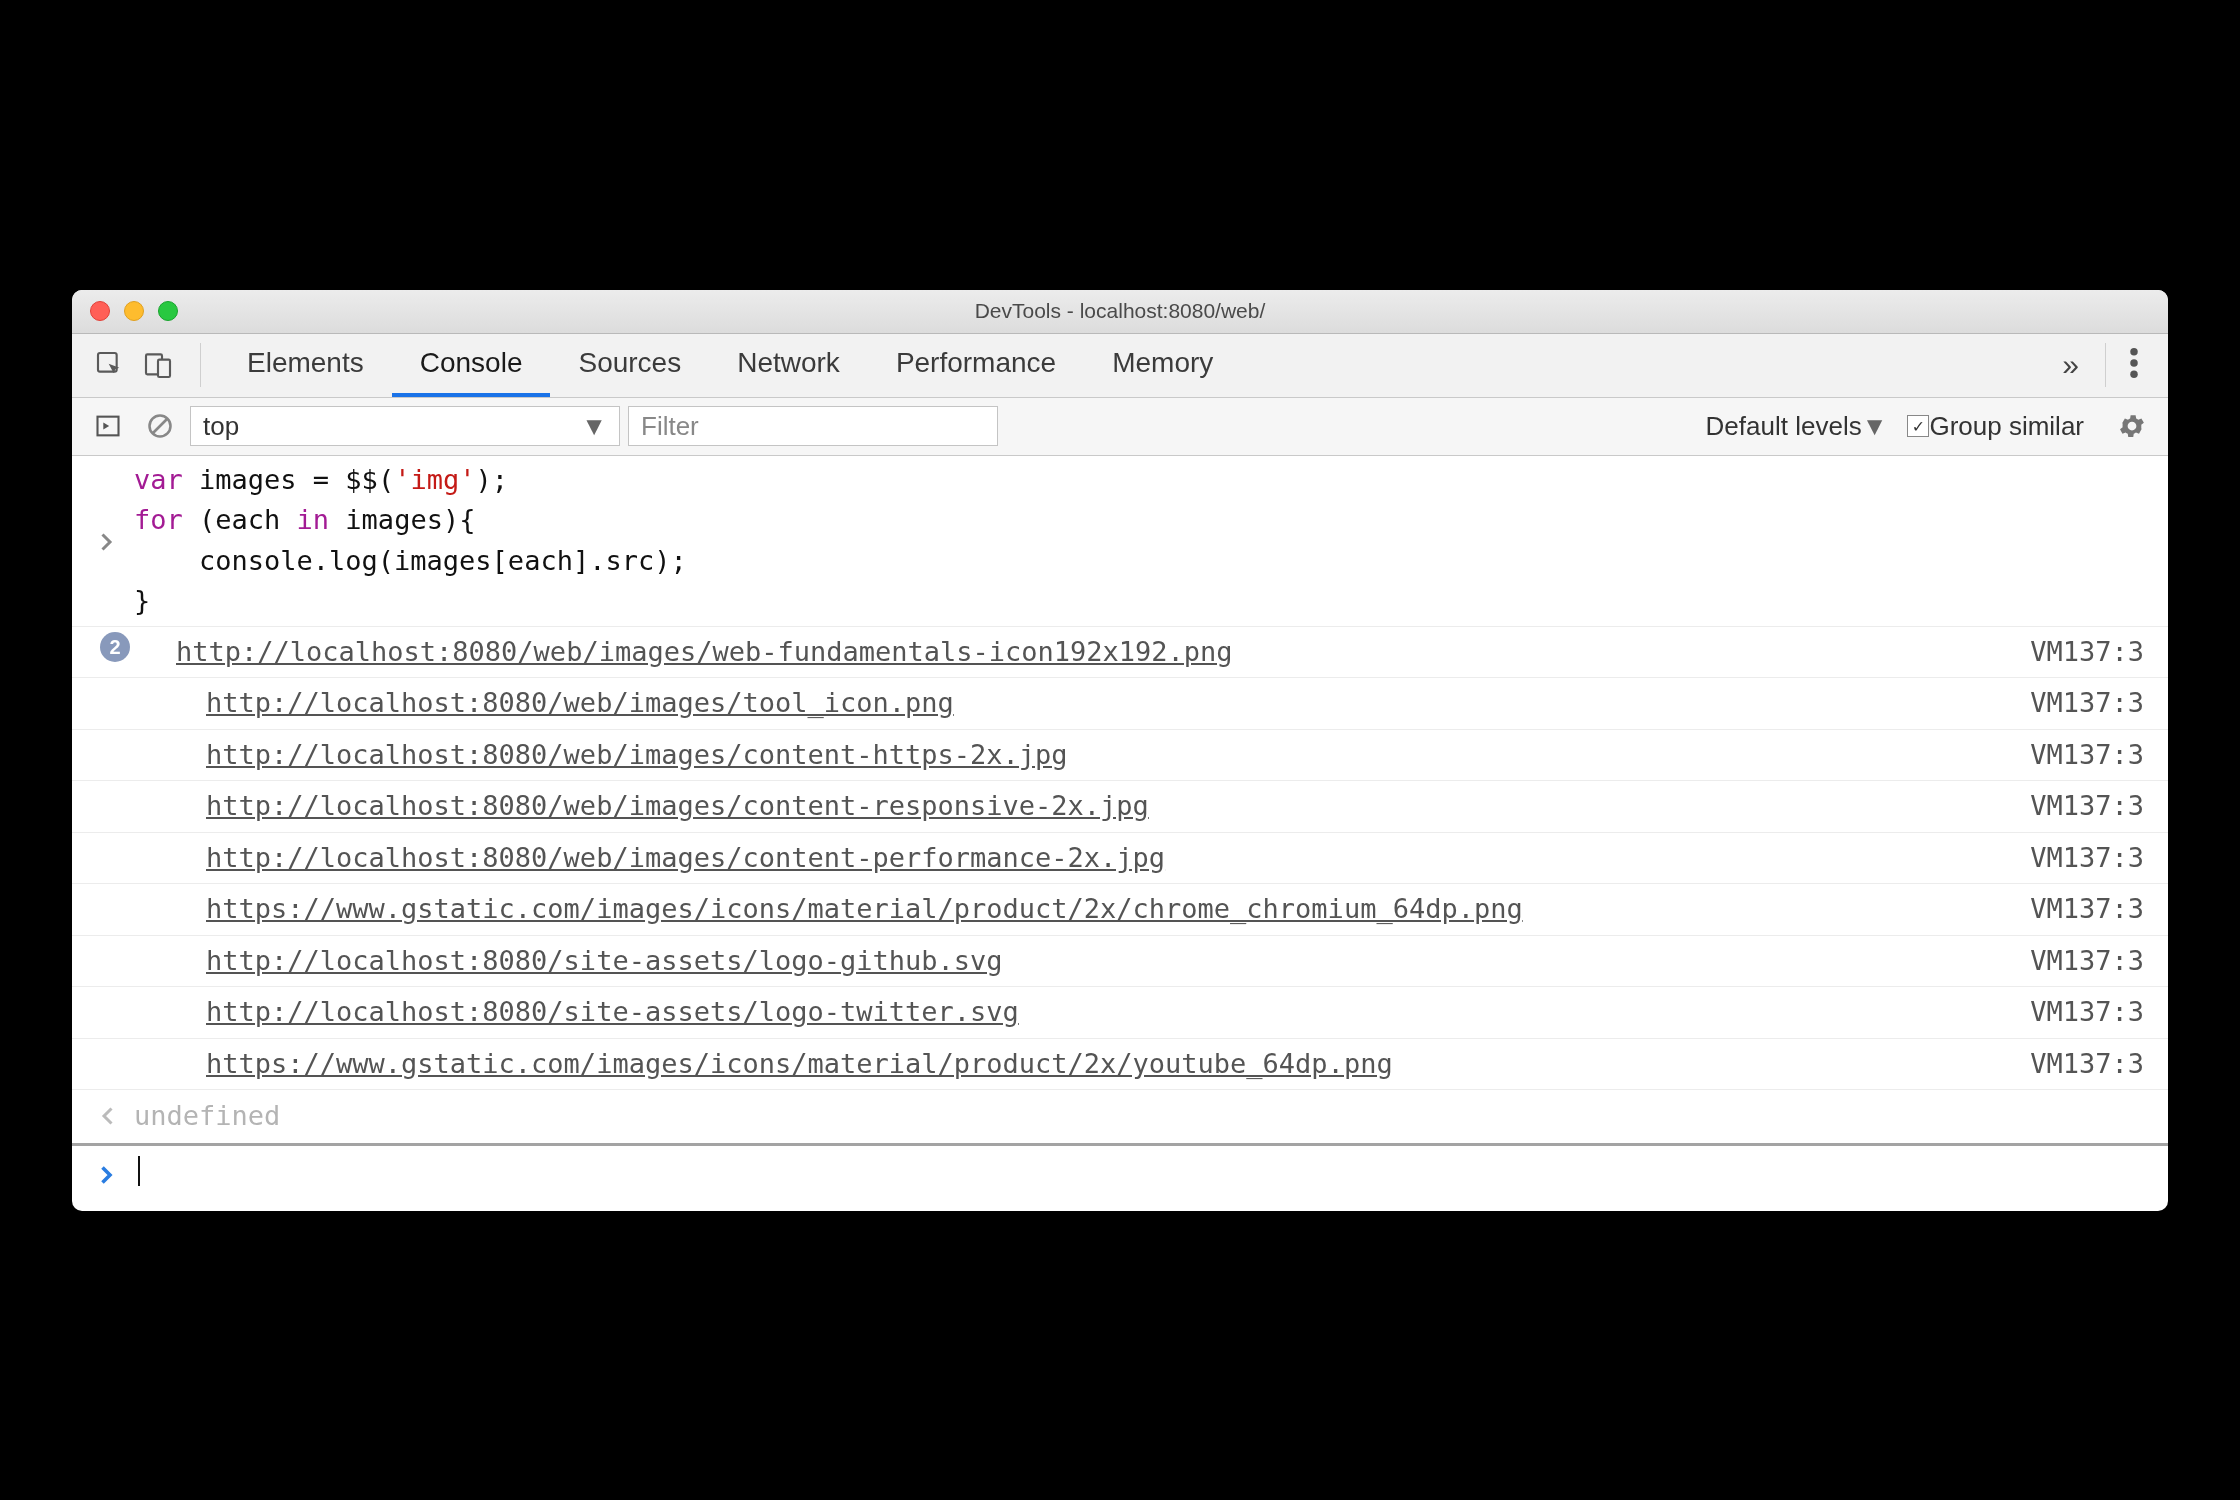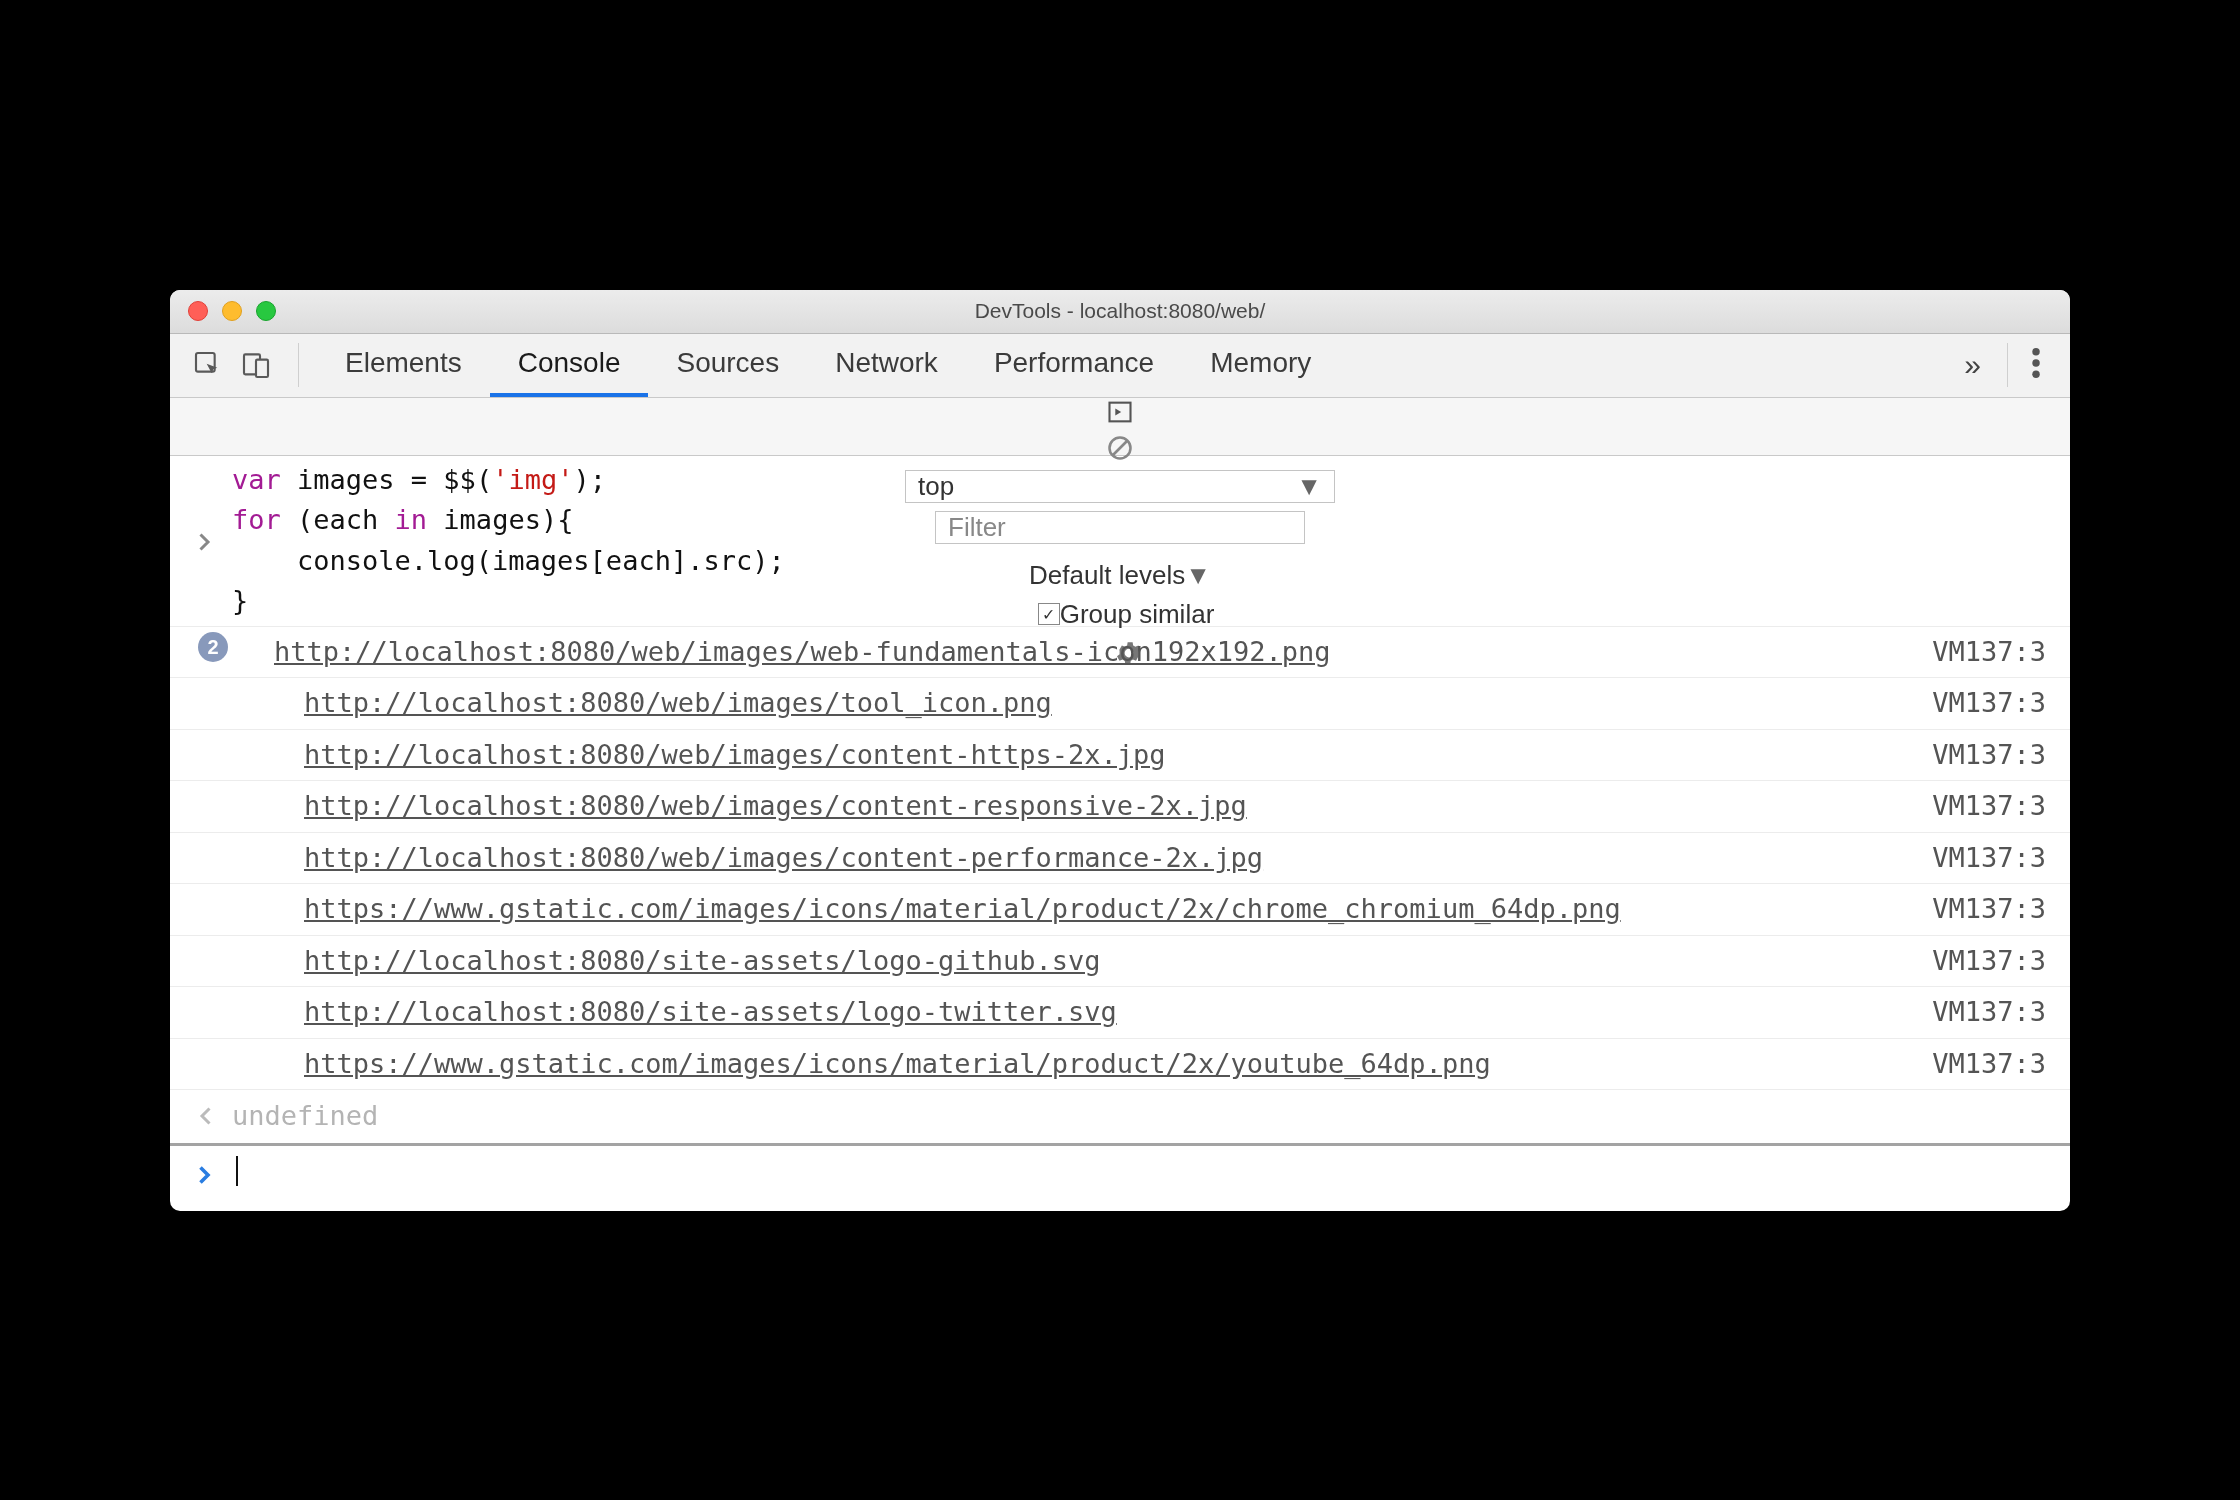--- a/index.html
+++ b/index.html
@@ -6,21 +6,21 @@
   body {
     background: #000;
     width: 2240px;
     height: 1500px;
     font-family: "Helvetica Neue", Arial, sans-serif;
     display: flex;
     align-items: center;
     justify-content: center;
   }
   .window {
-    width: 1900px;
+    width: 2096px;
     background: #fff;
     border-radius: 10px;
     overflow: hidden;
     box-shadow: 0 30px 60px rgba(0,0,0,.5);
   }
   .titlebar {
     height: 44px;
     background: linear-gradient(#ececec,#dcdcdc);
     border-bottom: 1px solid #b9b9b9;
     display: flex;
@@ -60,21 +60,21 @@
   .tabs .overflow { font-size: 30px; padding: 0 18px; color:#444; cursor:pointer; }
   .tabs .kebab { padding: 0 16px; color:#444; cursor:pointer; }
   .vdiv { width:1px; height:44px; background:#cfcfcf; margin:0 8px; }
 
   .toolbar {
     height: 58px;
     background: #f6f6f6;
     border-bottom: 1px solid #c9c9c9;
     display: flex; align-items: center;
     padding: 0 14px; gap: 8px;
-    font-size: 26px; color: #333; flex-direction: column;
+    font-size: 26px; color: #333;
   }
   .toolbar .iconbtn {
     width: 44px; height: 44px; display:flex; align-items:center; justify-content:center;
     color:#555; cursor:pointer;
   }
   .toolbar .ctx {
     width: 430px; height: 40px; border:1px solid #c4c4c4; background:#fff;
     display:flex; align-items:center; padding:0 12px; justify-content:space-between;
     cursor:pointer;
   }

